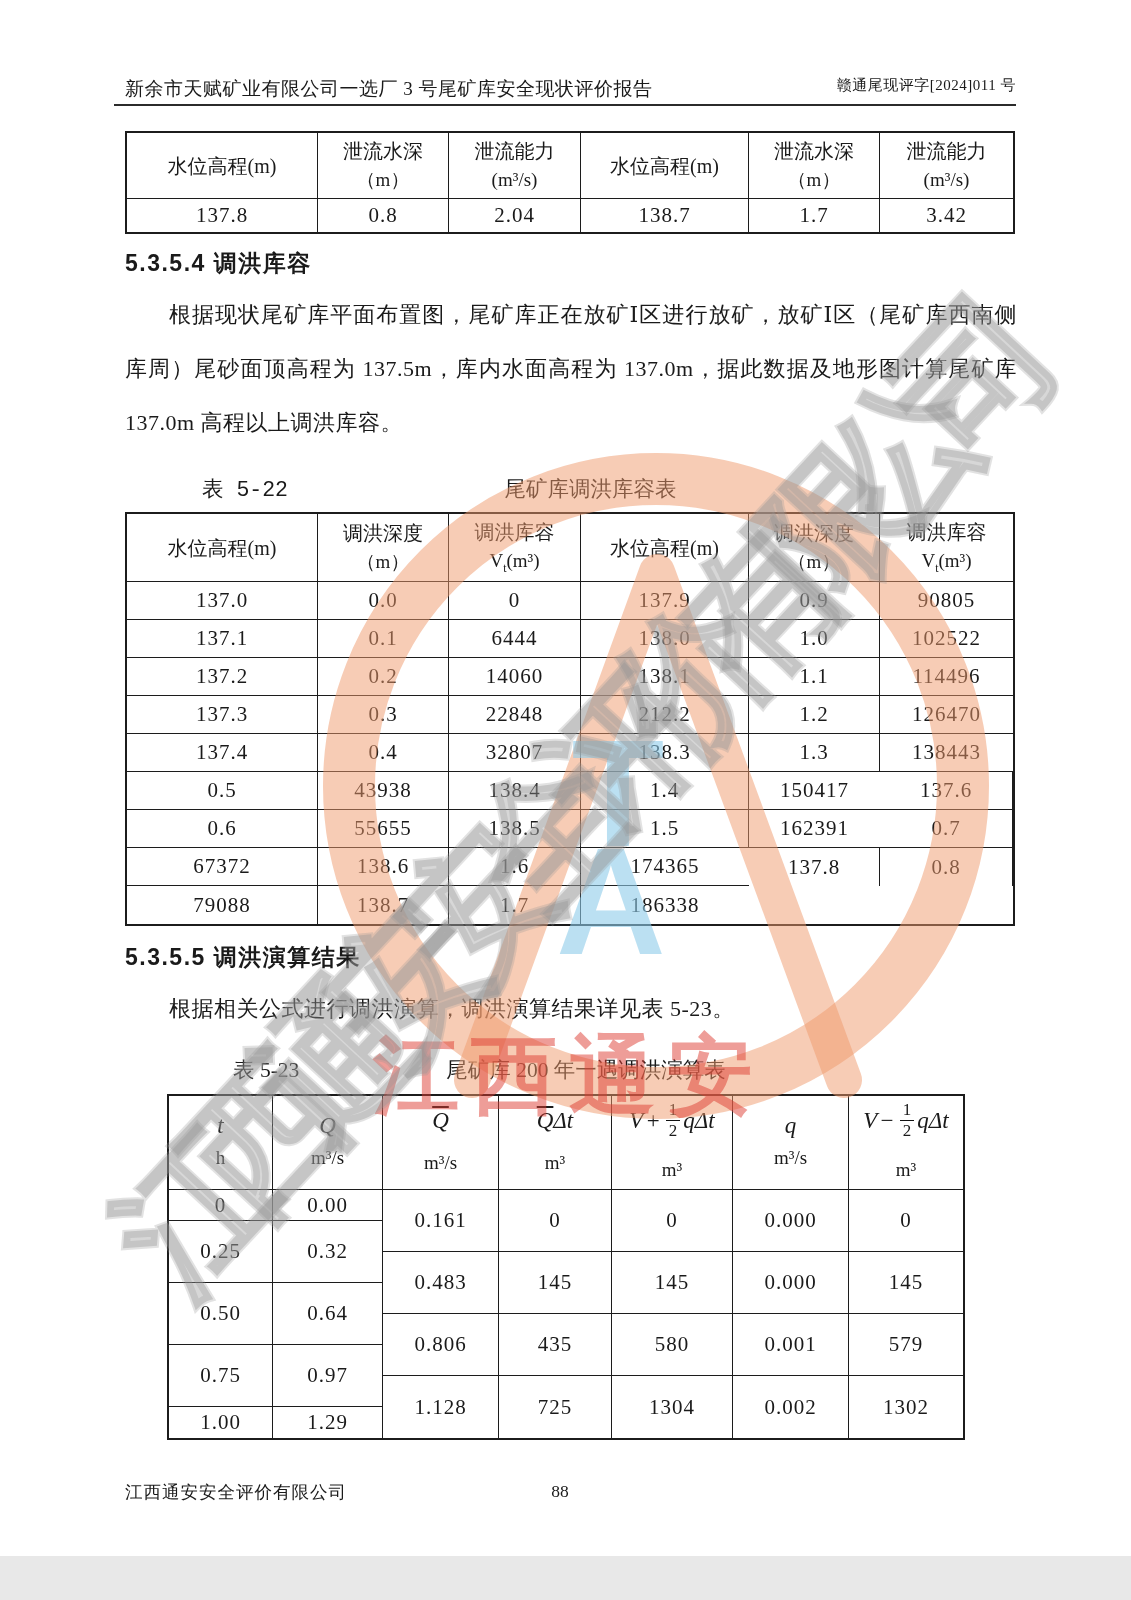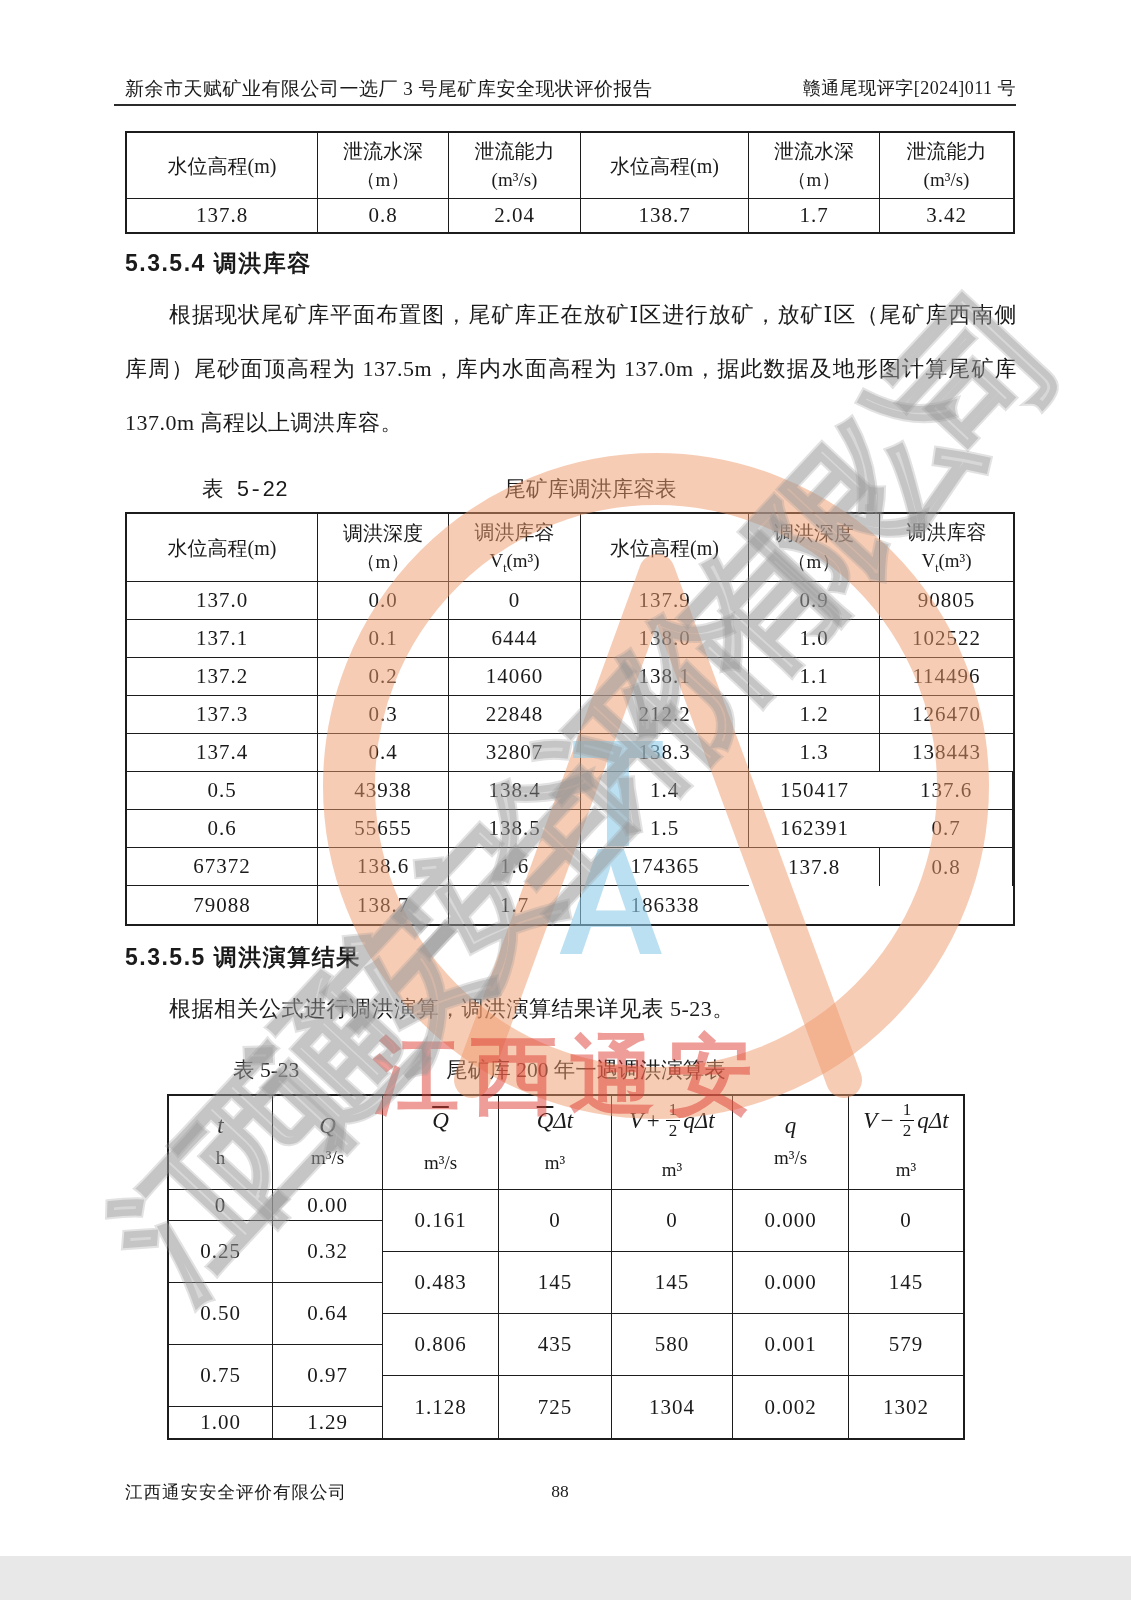--- a/index.html
+++ b/index.html
@@ -3,21 +3,21 @@
 <meta charset="utf-8">
 <style>
   html,body { margin:0; padding:0; background:#e8e8e8; }
   .page {
     position:relative; width:1131px; height:1556px; margin:0 auto;
     background:#ffffff; overflow:hidden;
     font-family:"Liberation Serif","DejaVu Serif",serif; color:#1a1a1a;
   }
   
   .doc-header-left  { position:absolute; left:125px; top:76px;  font-size:19px; letter-spacing:0.5px; }
-  .doc-header-right { position:absolute; right:115px; top:76px; font-size:18px; letter-spacing:0.5px;margin-left:40px; }
+  .doc-header-right { position:absolute; right:115px; top:76px; font-size:15px; letter-spacing:0.5px;margin-left:40px; }
   .doc-header-rule  { position:absolute; left:114px; top:104px; width:902px; border-top:2.2px solid #2b2b2b; }
   .footer-company   { position:absolute; left:125px; top:1480px; font-size:17.5px; letter-spacing:1px; }
   .page-number      { position:absolute; left:0; top:1481px; width:1120px; text-align:center; font-size:17.5px; }
   .page-edge        { position:absolute; left:0; top:1595px; width:1131px; height:2px; background:#d6d6d6; }
 
   
   .sec-heading { position:absolute; left:125px; font-family:"Liberation Sans","DejaVu Sans",sans-serif;
                  font-weight:700; font-size:23px; letter-spacing:1.5px; }
   #h5354 { top:248px; } #h5355 { top:942px; }
   .para  { position:absolute; left:125px; width:892px; font-size:22px; line-height:54px;

